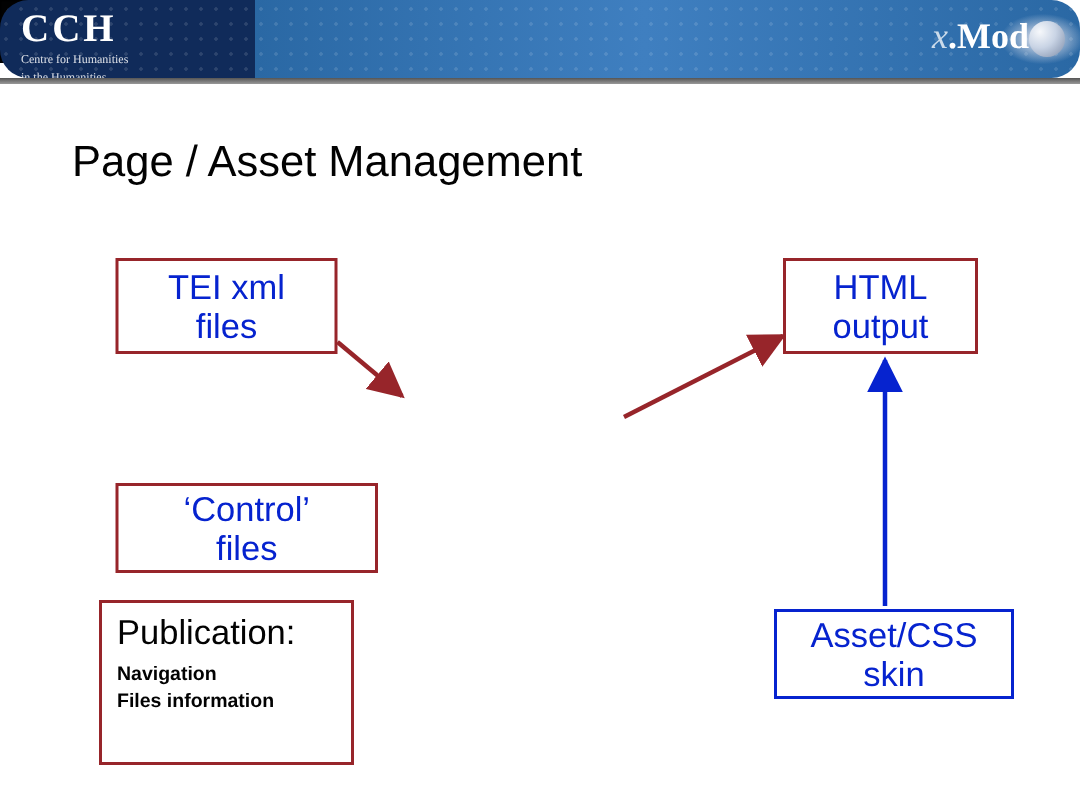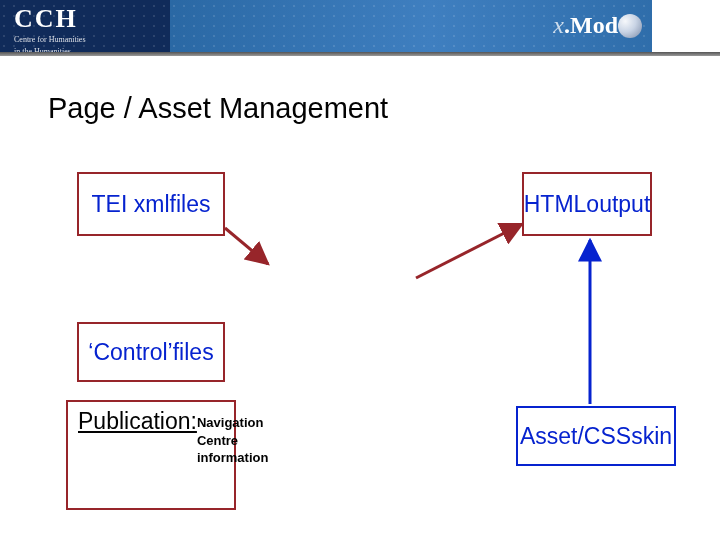--- a/index.html
+++ b/index.html
@@ -14,27 +14,28 @@
   position:relative;
   width:720px;
   height:540px;
   background:#fff;
   font-family: Arial, Helvetica, sans-serif;
   overflow:hidden;
 }
 
 
 .banner {
-  position:absolute; left:0; top:0; width:652px; height:52px;
+  position:absolute; left:0; top:0; width:720px; height:52px;
   background:
     radial-gradient(circle at 4px 6px, rgba(255,255,255,.12) 1px, transparent 1.4px) 0 0/10px 10px,
     radial-gradient(ellipse 40px 24px at 695px 26px, #cfd7e6 14%, rgba(255,255,255,0) 70%),
     linear-gradient(to right,
       var(--slide-banner-dark) 0, var(--slide-banner-dark) 170px,
       var(--slide-banner-blue) 170px, #3f7fc0 430px, var(--slide-banner-blue) 720px);
+  border-radius: 19px;
 }
 .banner-cch {
   position:absolute; left:14px; top:6px; color:#fff;
   font-family: Georgia, 'Times New Roman', serif;
   font-size:12px; line-height:1;
 }
 .banner-cch .cch-big {
   font-size:26px; font-weight:bold; letter-spacing:2px;
 }
 .banner-cch .cch-sub {
@@ -63,45 +64,46 @@
   font-size:29px; color:var(--black);
   font-family: Arial, Helvetica, sans-serif;
 }
 
 
 .node {
   position:absolute;
   box-sizing:border-box;
   text-align:center;
   display:flex;
+  flex-direction:column;
   justify-content:center;
   align-items:center;
   line-height:1.15;
 }
 .node .label-big { font-size:23px; }
-.node .label-head { font-size:23px; text-decoration:underline; color:var(--black); }
+.node .label-head { font-size:23px; color:var(--black); }
 
 .node-tei {
   left:77px; top:172px; width:148px; height:64px;
   border:2px solid var(--darkred);
   color:var(--blue);
 }
 .node-html {
   left:522px; top:172px; width:130px; height:64px;
   border:2px solid var(--darkred);
   color:var(--blue);
 }
 .node-xmod {
   left:266px; top:260px; width:150px; height:40px;
   background:var(--black); color:#fff; font-size:29px;
   display:flex; align-items:center; justify-content:center;
   border:1px solid #000;
 }
 .node-control {
-  left:77px; top:322px; width:148px; height:60px;
+  left:77px; top:322px; width:175px; height:60px;
   border:2px solid var(--darkred);
   color:var(--blue);
 }
 .node-skin {
   left:516px; top:406px; width:160px; height:60px;
   border:2px solid var(--blue);
   color:var(--blue);
   text-align:center;
   font-size:23px;
 }
@@ -161,21 +163,21 @@
 
   <div class="node node-control">
     <span class="label-big">‘Control’</span>
     <span class="label-big">files</span>
   </div>
 
   <div class="node node-pub">
     <span class="label-head">Publication:</span>
     <div class="sub">
       <div>Navigation</div>
-      <div>Centre information</div>
+      <div>Files information</div>
     </div>
   </div>
 
   <div class="node node-skin">
     <span>Asset/CSS</span>
     <span>skin</span>
   </div>
 
   <svg class="arrows" viewBox="0 0 720 540">
     <defs>

